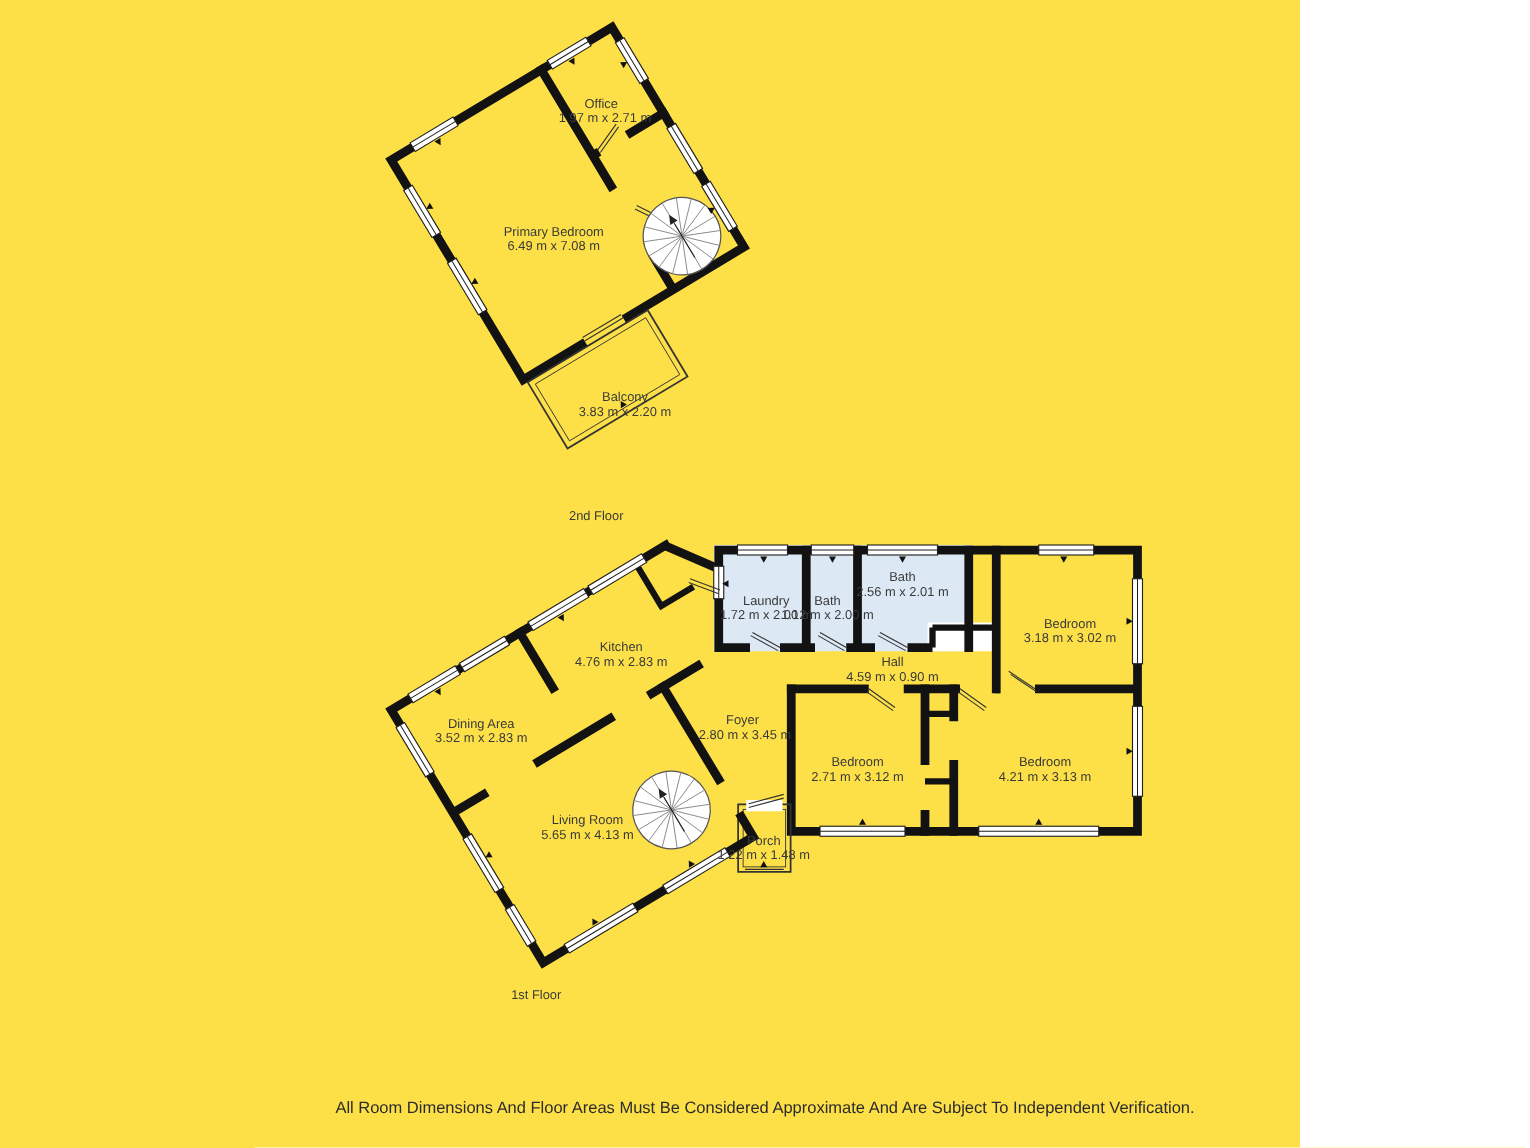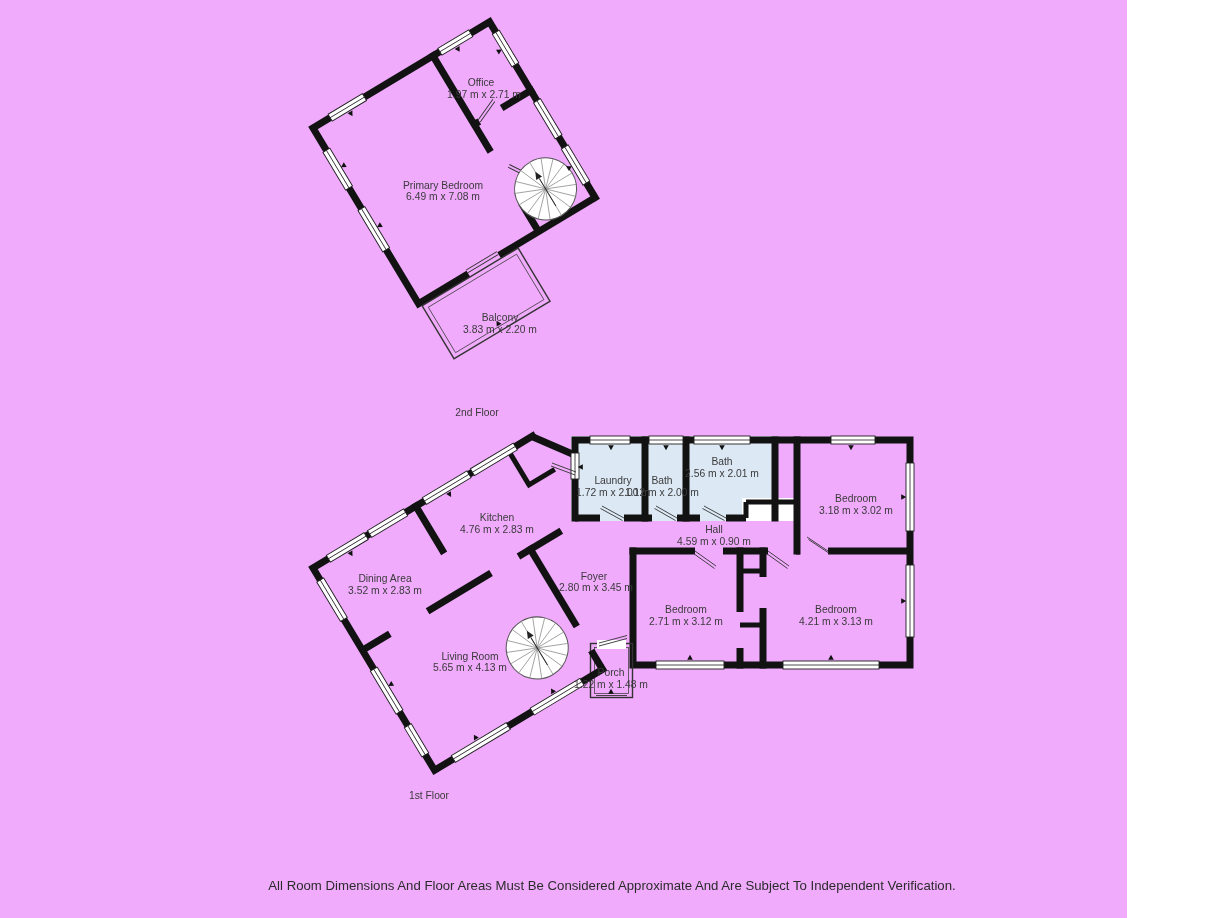--- a/index.html
+++ b/index.html
@@ -1,16 +1,16 @@
 <!DOCTYPE html>
 <html><head>
 <meta charset="utf-8">
 <style>
   html,body{margin:0;padding:0;background:#ffffff;}
-  .canvas{position:relative;width:1127px;height:918px;background:#f0abfc;overflow:hidden;
+  .canvas{position:relative;width:1040px;height:918px;background:#fde047;overflow:hidden;
           font-family:"Liberation Sans",sans-serif;}
   svg text{font-family:"Liberation Sans",sans-serif;fill:#3a3a3a;}
   .rname,.rdims{font-size:10.3px;text-anchor:middle;}
   .floor-label{font-size:10.3px;text-anchor:middle;fill:#3a3a3a;}
   .disclaimer{font-size:13.2px;text-anchor:middle;fill:#2b2b2b;}
   .n-label{font-style:italic;font-size:13px;text-anchor:middle;fill:#111;}
   .wall{stroke:#121212;stroke-width:7;fill:none;stroke-linecap:butt;}
   .wall5{stroke:#121212;stroke-width:5;fill:none;stroke-linecap:butt;}
   .twall{stroke:#333;stroke-width:1.4;fill:none;}
   .twall2{stroke:#333;stroke-width:.7;fill:none;}

